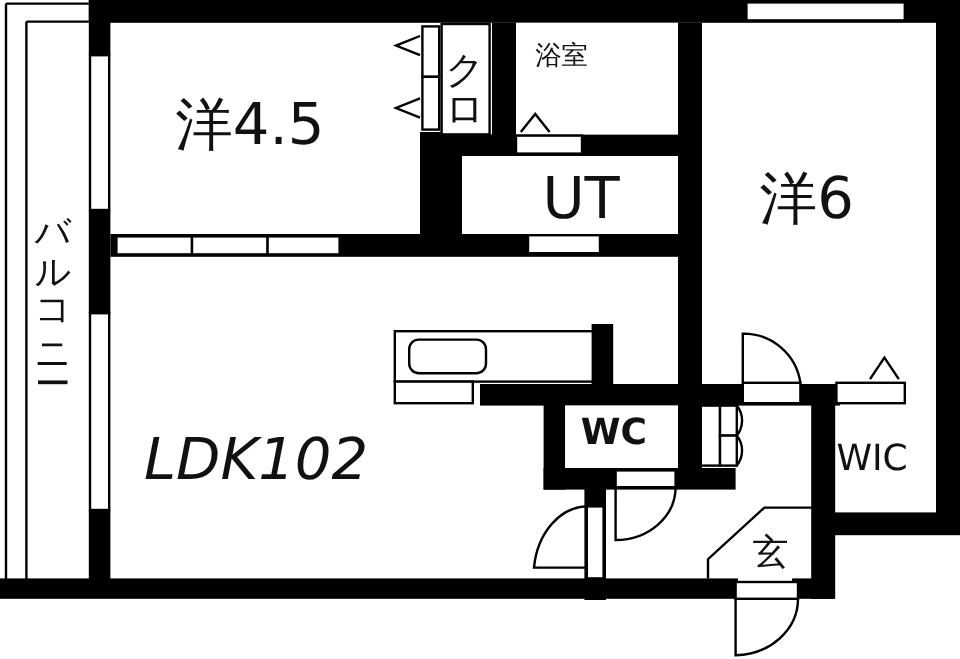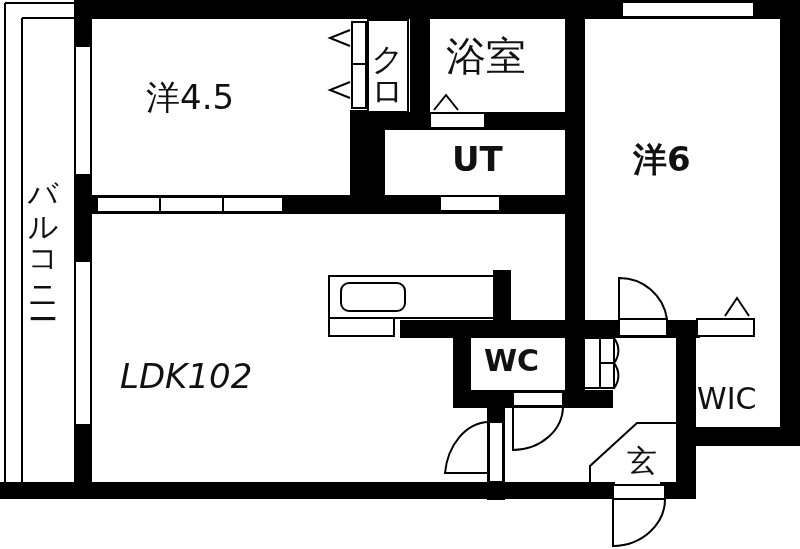--- a/index.html
+++ b/index.html
@@ -1,20 +1,20 @@
 <!DOCTYPE html>
 <html><head>
   <meta charset="utf-8">
   <style>
     html, body { margin: 0; padding: 0; background: #ffffff; }
     body { width: 800px; height: 549px; overflow: hidden; position: relative; font-family: "DejaVu Sans", sans-serif; }
     #plan { position: absolute; left: 0; top: 0; width: 800px; height: 549px; }
     .lbl { position: absolute; color: #111; font-family: "DejaVu Sans", sans-serif; line-height: 1; white-space: nowrap; }
-    .big { font-size: 34px; }
-    .med { font-size: 40px; }
+    .big { font-size: 48px; }
+    .med { font-size: 22px; }
     .sm { font-size: 30px; }
     .vert { writing-mode: vertical-rl; font-size: 30px; letter-spacing: 2px; }
   </style>
 </head>
 <body>
 
 <svg id="plan" viewBox="0 0 800 549" xmlns="http://www.w3.org/2000/svg">
   <g fill="none" stroke="#000" stroke-width="2">
     <line x1="5" y1="3" x2="5" y2="485"></line>
     <line x1="22" y1="18" x2="22" y2="485"></line>
@@ -124,19 +124,19 @@
 
   <g fill="none" stroke="#000" stroke-width="2">
     <rect x="613" y="485" width="52" height="14" fill="#fff"></rect>
     <path d="M613,499 L613,546 A53,47 0 0,0 665,499"></path>
   </g>
 </svg>
 
 <div class="lbl big" style="left:146px; top:80px;">洋4.5</div>
 <div class="lbl vert" style="left:372px; top:22px; font-size:32px;">クロ</div>
 <div class="lbl med" style="left:446px; top:36px;">浴室</div>
-<div class="lbl big" style="left:452px; top:142px;font-weight:bold;">UT</div>
-<div class="lbl big" style="left:633px; top:142px;font-weight:bold;">洋6</div>
+<div class="lbl big" style="left:452px; top:142px;">UT</div>
+<div class="lbl big" style="left:633px; top:142px;">洋6</div>
 <div class="lbl big" style="left:120px; top:359px;font-style:italic;">LDK102</div>
 <div class="lbl sm" style="left:484px; top:346px;font-weight:bold;">WC</div>
-<div class="lbl sm" style="left:697px; top:384px;">WIC</div>
+<div class="lbl sm" style="left:697px; top:368px;">WIC</div>
 <div class="lbl sm" style="left:627px; top:446px;">玄</div>
 <div class="lbl vert" style="left:28px; top:160px;">バルコニー</div>
 
 </body></html>

